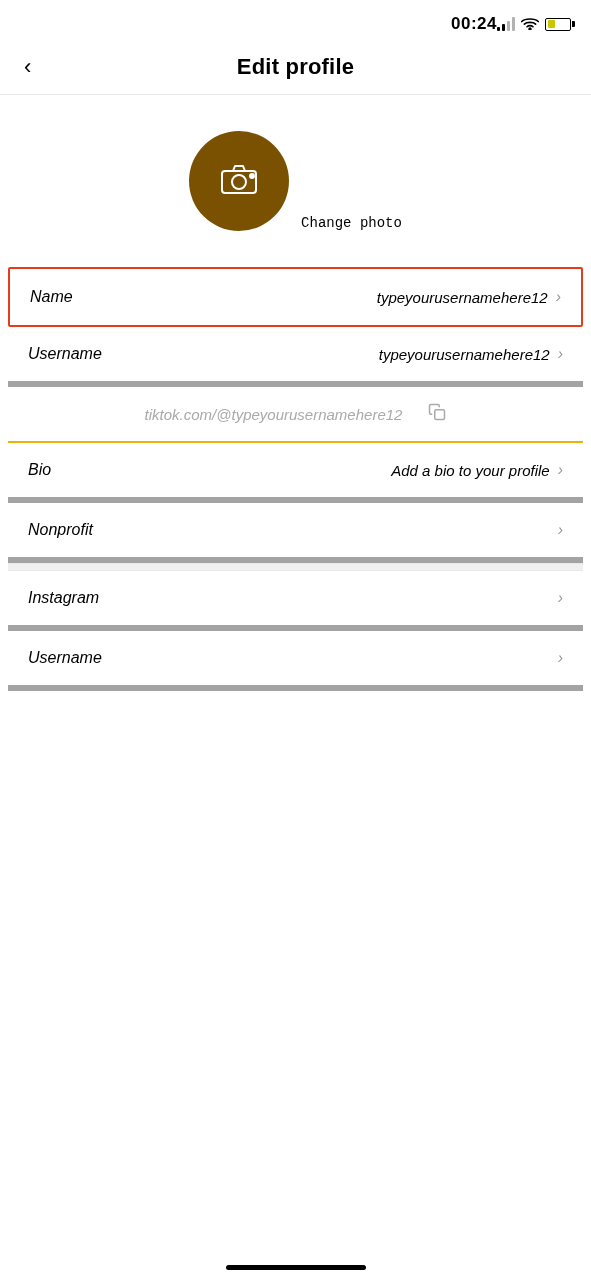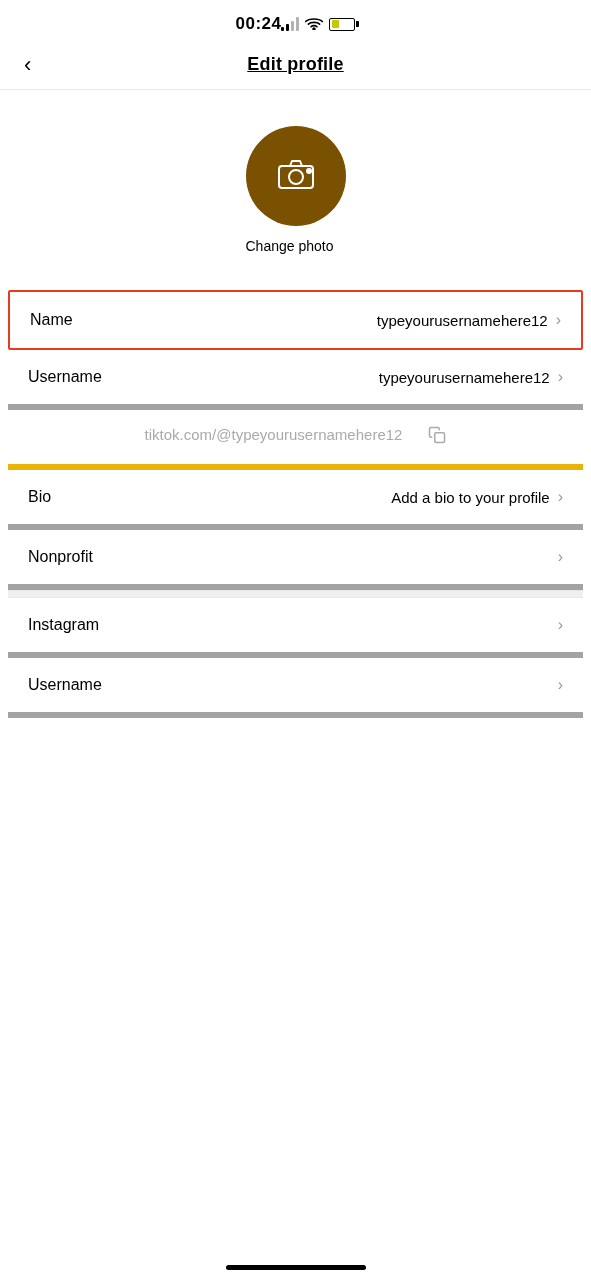--- a/index.html
+++ b/index.html
@@ -10,21 +10,21 @@
       background: #ffffff;
       font-family: -apple-system, BlinkMacSystemFont, 'Helvetica Neue', sans-serif;
       color: #000000;
       position: relative;
     }
 
     
     .status-bar {
       display: flex;
       align-items: center;
-      justify-content: center;
+      justify-content: flex-end;
       padding: 12px 20px 8px 20px;
       height: 44px;
     }
     .status-time {
       font-size: 17px;
       font-weight: 600;
       letter-spacing: 0.5px;
     }
     .status-icons {
       display: flex;
@@ -91,40 +91,40 @@
     .back-button {
       position: absolute;
       left: 20px;
       font-size: 22px;
       font-weight: 300;
       color: #000;
       cursor: pointer;
       padding: 4px;
     }
     .header-title {
-      font-size: 18px;
+      font-size: 22px;
       font-weight: 700;
       letter-spacing: 0.2px;
-      text-decoration: underline;
     }
 
     
     .photo-section {
       display: flex;
       justify-content: center;
       align-items: flex-start;
       gap: 50px;
       padding: 36px 20px 28px 20px;
     }
     .photo-item {
       display: flex;
-      flex-direction: column;
-      align-items: flex-start;
+      flex-direction: row;
+      align-items: flex-end;
       gap: 12px;
       cursor: pointer;
+      font-family: Liberation Mono, monospace;
     }
     .photo-circle {
       width: 100px;
       height: 100px;
       border-radius: 50%;
       display: flex;
       align-items: center;
       justify-content: center;
     }
     .photo-circle.brown {
@@ -152,20 +152,21 @@
       fill: none;
       stroke: #333;
       stroke-width: 2;
       stroke-linecap: round;
       stroke-linejoin: round;
     }
 
     
     .form-section {
       padding: 8px;
+      font-style: italic;
     }
     .form-row {
       display: flex;
       align-items: center;
       justify-content: space-between;
       padding: 18px 20px;
       border-bottom: 6px solid #a3a3a3;
       cursor: pointer;
       min-height: 60px;
     }
@@ -190,24 +191,24 @@
     }
     .form-row-chevron {
       font-size: 16px;
       color: #999;
       font-weight: 300;
     }
 
     
     .url-row {
       display: flex;
-      align-items: flex-start;
+      align-items: center;
       justify-content: center;
       padding: 16px 20px;
-      border-bottom: 6px solid #eab308;
+      border-bottom: 2px solid #eab308;
       gap: 26px;
     }
     .url-text {
       font-size: 15px;
       color: #aaa;
     }
     .copy-icon {
       font-size: 16px;
       color: #aaa;
     }

